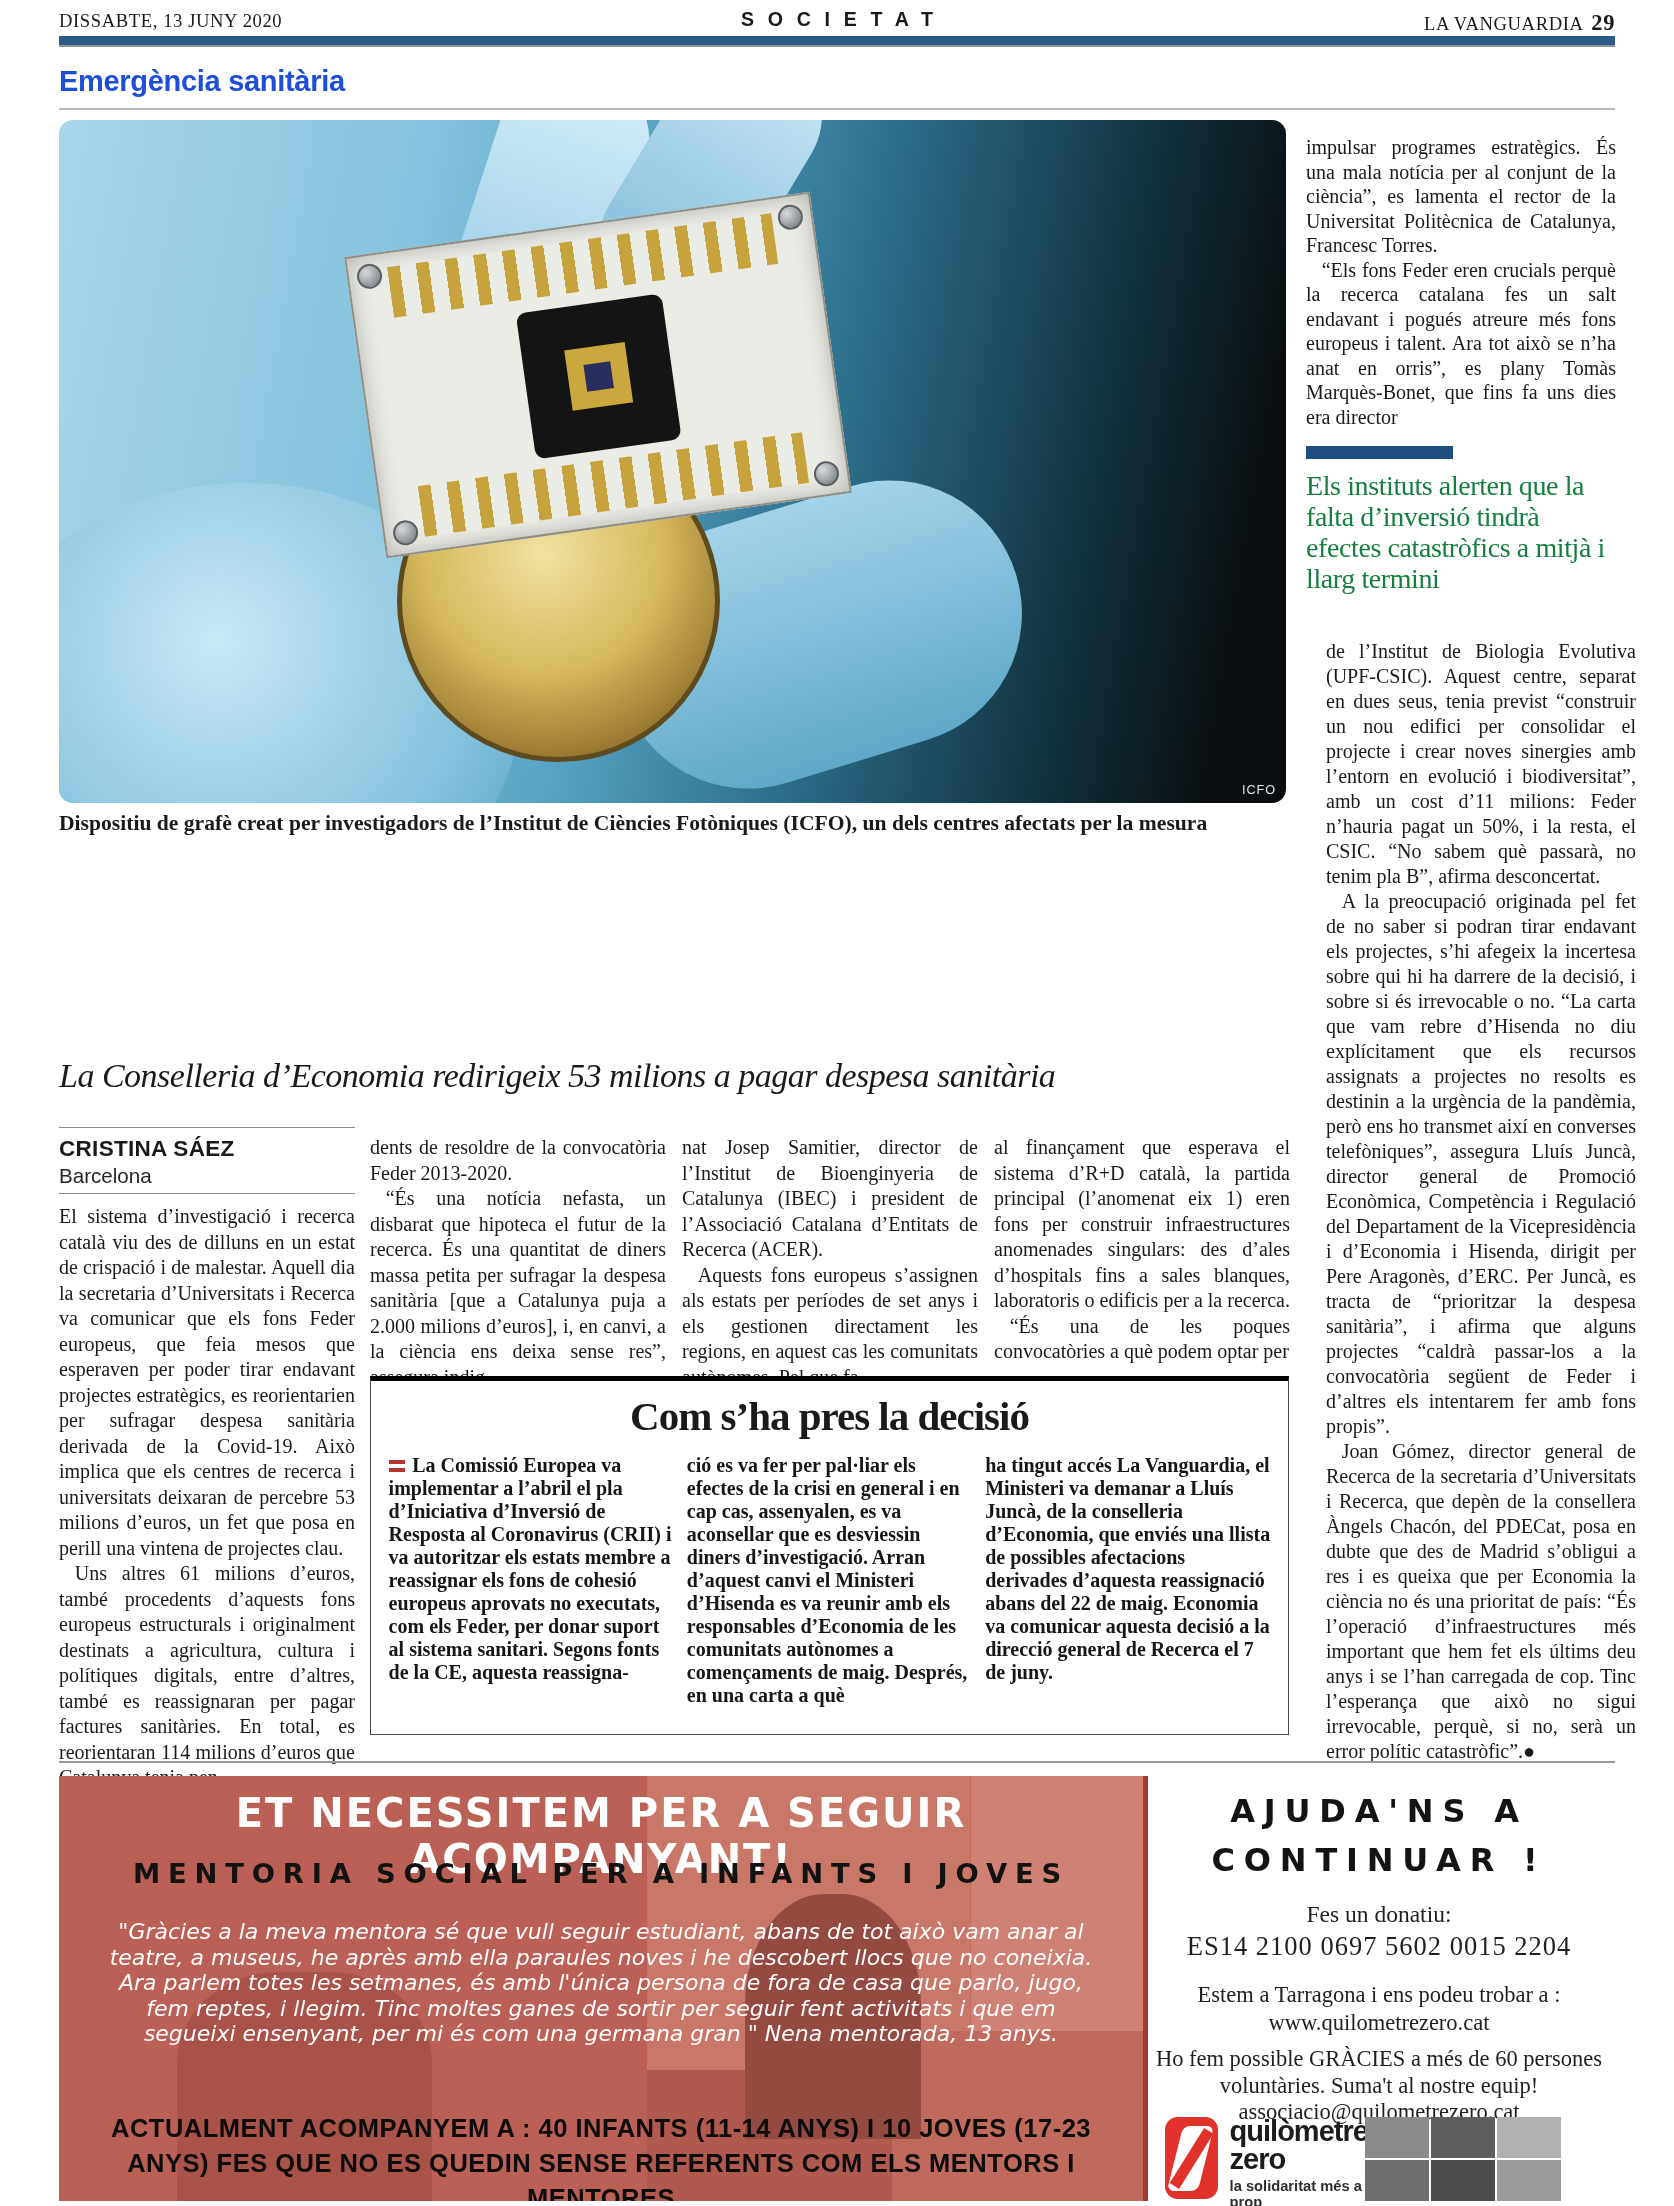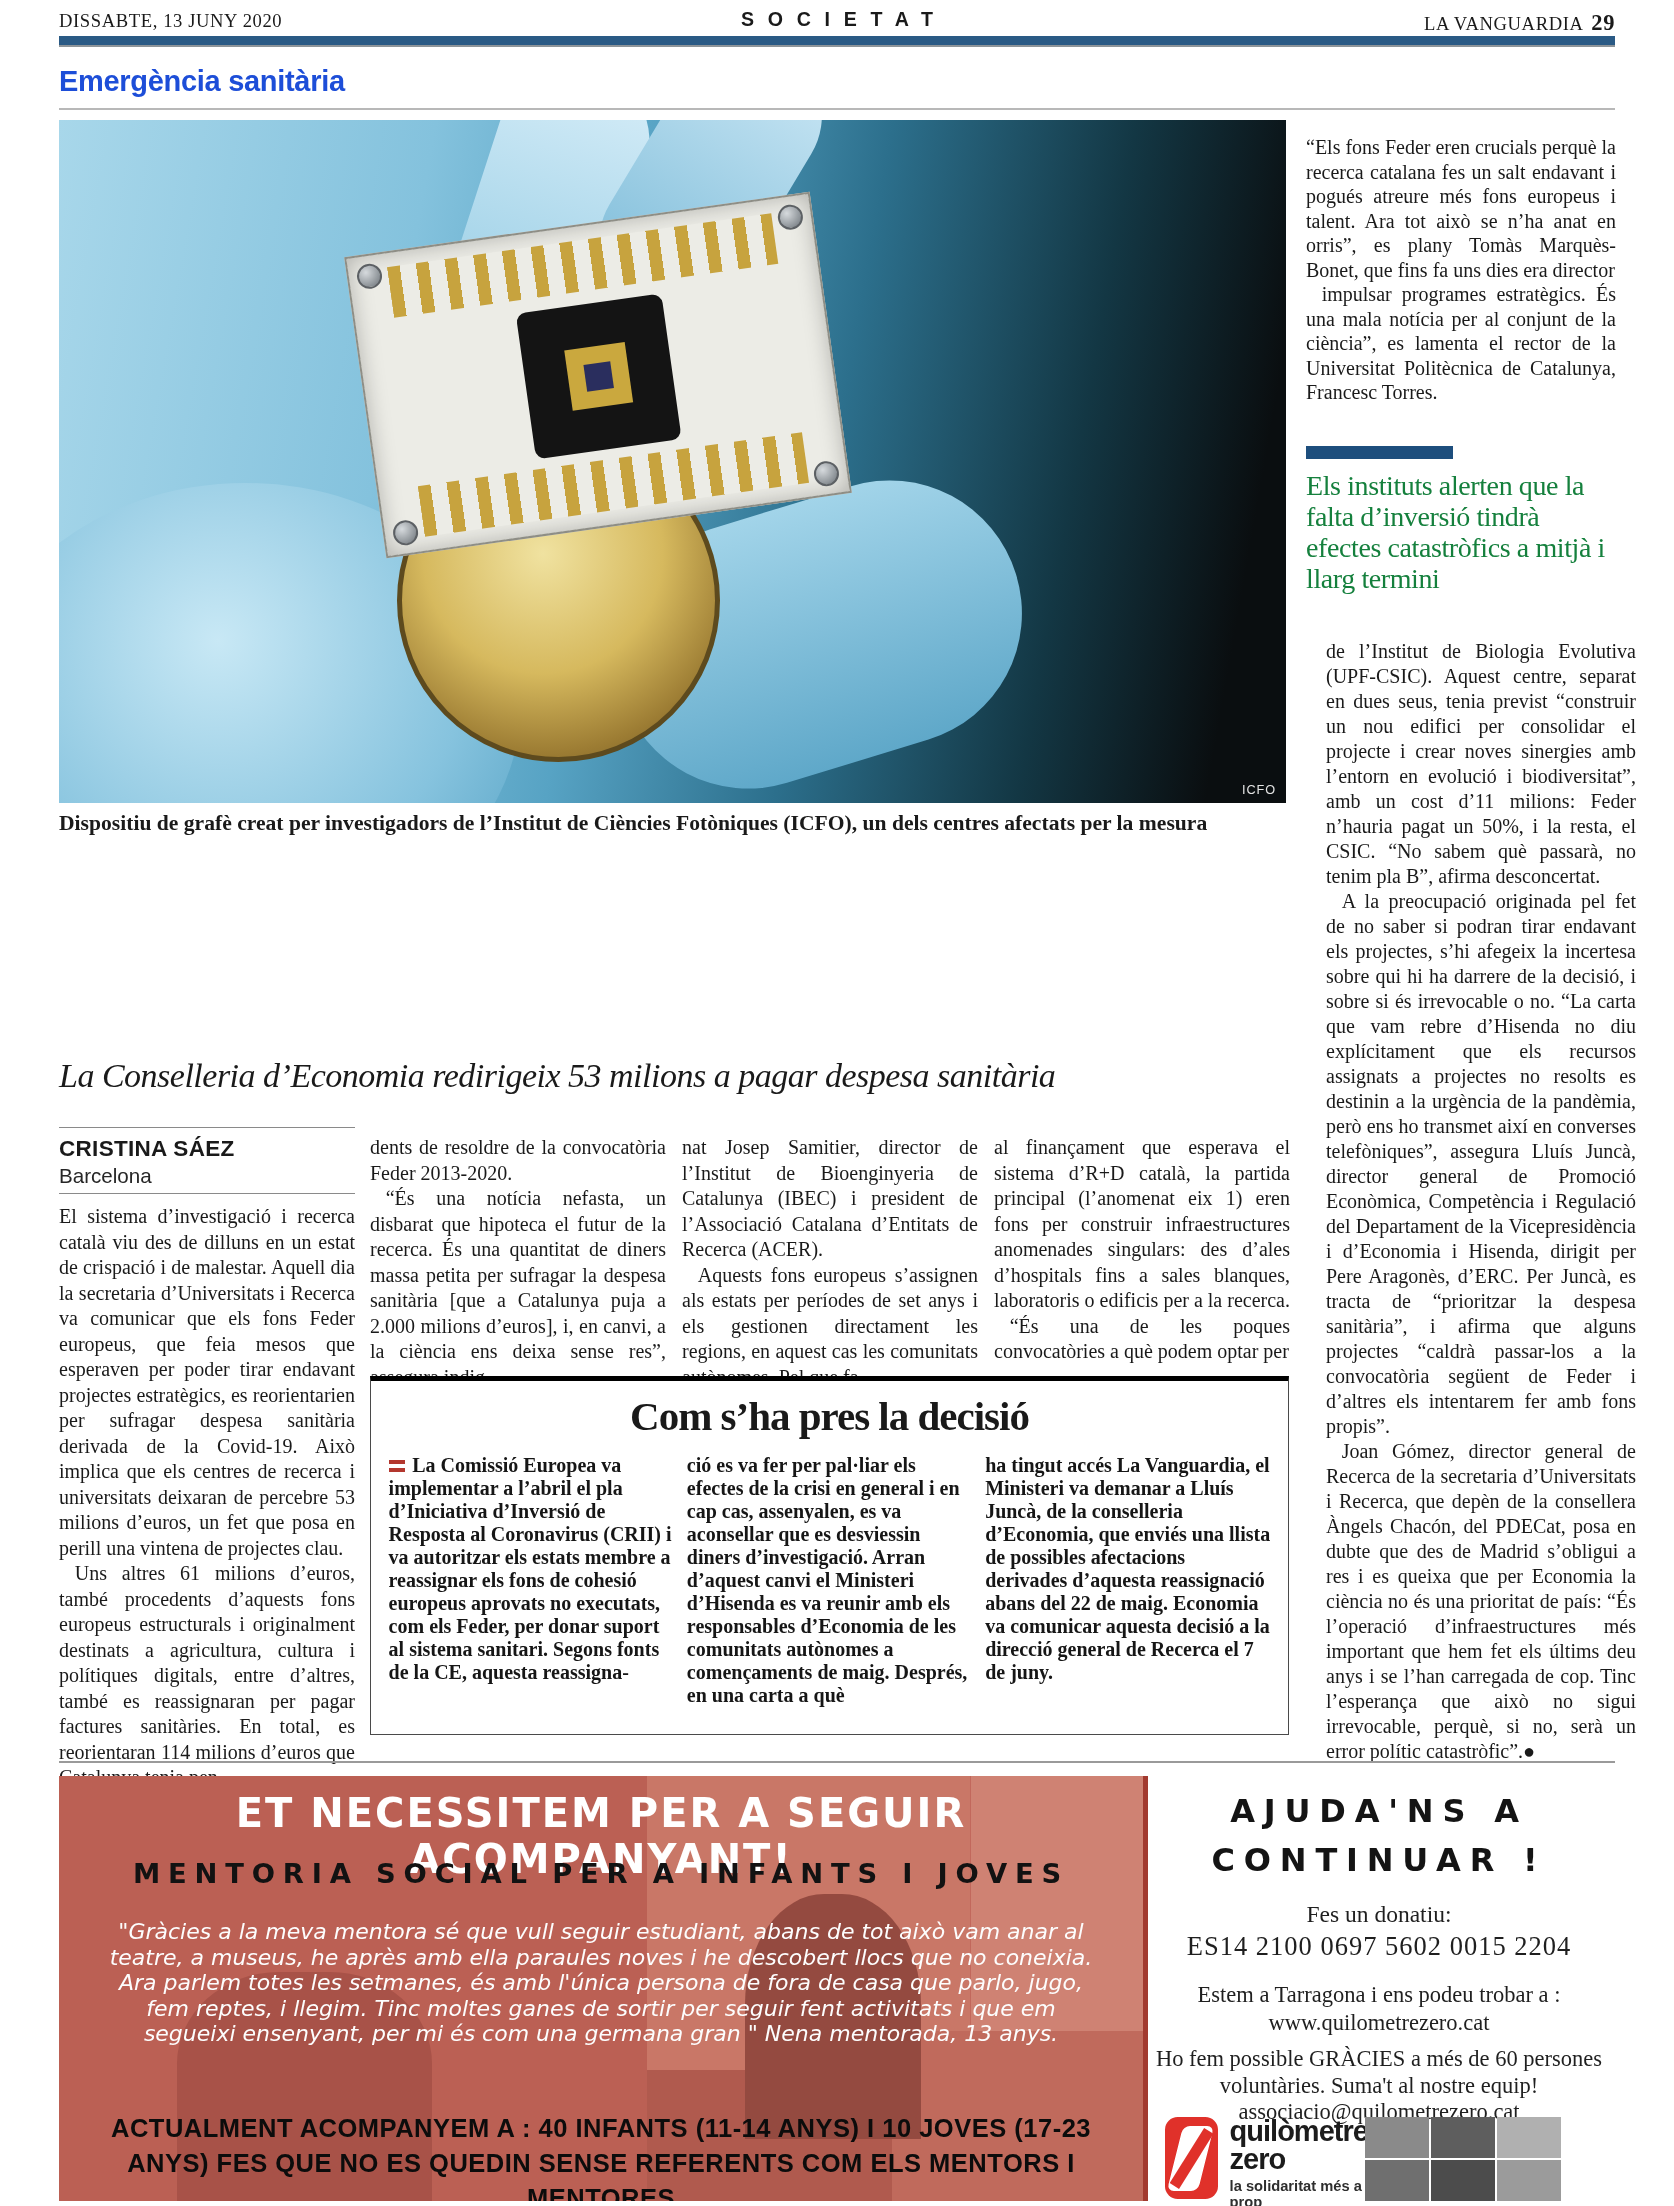--- a/index.html
+++ b/index.html
@@ -19,21 +19,21 @@
   .hdr-brand { right:59px; top:9.8px; font-size:18.6px; letter-spacing:0.6px; }
   .hdr-page { font-family:"Liberation Serif",serif; font-weight:700; font-size:22.5px; margin-left:7.8px; }
   .hdr-bar { left:59px; top:36px; width:1556px; height:10.8px; background:#2a5a85; border-bottom:2.9px solid #8d9499; }
 
   .kicker { left:59px; top:65px; font-family:"Liberation Sans",sans-serif; font-weight:700;
     font-size:29px; letter-spacing:-0.3px; color:#1d4ed8; }
   .kicker-rule { left:59px; top:108px; width:1556px; height:2px; background:#b8b8b8; }
 
   
   .photo { left:59px; top:120px; width:1227px; height:683px; overflow:hidden;
-    background:linear-gradient(100deg,#a8d7ea 0%,#84c2dd 28%,#57a3c4 45%,#2c6f8c 62%,#133744 80%,#0a0e10 94%); }
+    background:linear-gradient(100deg,#a8d7ea 0%,#84c2dd 28%,#57a3c4 45%,#2c6f8c 62%,#133744 80%,#0a0e10 94%);border-radius:14px; }
   .ph-palm { left:-88px; top:363px; width:549px; height:451px; border-radius:50%;
     background:radial-gradient(circle at 45% 35%, #c8e8f5, #86c3de 60%, #5da7c8 90%); }
   .ph-finger1 { left:412px; top:-59px; width:152px; height:323px; border-radius:78px;
     transform:rotate(18deg); background:linear-gradient(#d6edf8,#8fc9e2); }
   .ph-finger2 { left:578px; top:-88px; width:147px; height:294px; border-radius:76px;
     transform:rotate(31deg); background:linear-gradient(#c9e6f4,#7dbcd9); }
   .ph-thumb { left:554px; top:382px; width:412px; height:265px; border-radius:132px;
     transform:rotate(-17deg); background:linear-gradient(#a2d4e9,#5fa8c9); }
   .ph-base { left:338px; top:319px; width:323px; height:323px; border-radius:50%;
     border:5.9px solid #5d4a1e;
@@ -199,22 +199,22 @@
   <div class="abs bodycol c3">
     <p>nat Josep Samitier, director de l’Institut de Bioenginyeria de Catalunya (IBEC) i president de l’Associació Catalana d’Entitats de Recerca (ACER).</p>
     <p>Aquests fons europeus s’assignen als estats per períodes de set anys i els gestionen directament les regions, en aquest cas les comunitats autònomes. Pel que fa</p>
   </div>
   <div class="abs bodycol c4">
     <p>al finançament que esperava el sistema d’R+D català, la partida principal (l’anomenat eix 1) eren fons per construir infraestructures anomenades singulars: des d’ales d’hospitals fins a sales blanques, laboratoris o edificis per a la recerca.</p>
     <p>“És una de les poques convocatòries a què podem optar per</p>
   </div>
 
   <div class="abs sidebar-lead">
+    <p>impulsar programes estratègics. És una mala notícia per al conjunt de la ciència”, es lamenta el rector de la Universitat Politècnica de Catalunya, Francesc Torres.</p>
     <p>“Els fons Feder eren crucials perquè la recerca catalana fes un salt endavant i pogués atreure més fons europeus i talent. Ara tot això se n’ha anat en orris”, es plany Tomàs Marquès-Bonet, que fins fa uns dies era director</p>
-    <p>impulsar programes estratègics. És una mala notícia per al conjunt de la ciència”, es lamenta el rector de la Universitat Politècnica de Catalunya, Francesc Torres.</p>
   </div>
   <div class="abs sb-bar"></div>
   <div class="abs sb-title">Els instituts alerten que la falta d’inversió tindrà efectes catastròfics a mitjà i llarg termini</div>
   <div class="abs sb-body">
     <p>de l’Institut de Biologia Evolutiva (UPF-CSIC). Aquest centre, separat en dues seus, tenia previst “construir un nou edifici per consolidar el projecte i crear noves sinergies amb l’entorn en evolució i biodiversitat”, amb un cost d’11 milions: Feder n’hauria pagat un 50%, i la resta, el CSIC. “No sabem què passarà, no tenim pla B”, afirma desconcertat.</p>
     <p>A la preocupació originada pel fet de no saber si podran tirar endavant els projectes, s’hi afegeix la incertesa sobre qui hi ha darrere de la decisió, i sobre si és irrevocable o no. “La carta que vam rebre d’Hisenda no diu explícitament que els recursos assignats a projectes no resolts es destinin a la urgència de la pandèmia, però ens ho transmet així en converses telefòniques”, assegura Lluís Juncà, director general de Promoció Econòmica, Competència i Regulació del Departament de la Vicepresidència i d’Economia i Hisenda, dirigit per Pere Aragonès, d’ERC. Per Juncà, es tracta de “prioritzar la despesa sanitària”, i afirma que alguns projectes “caldrà passar-los a la convocatòria següent de Feder i d’altres els intentarem fer amb fons propis”.</p>
     <p>Joan Gómez, director general de Recerca de la secretaria d’Universitats i Recerca, que depèn de la consellera Àngels Chacón, del PDECat, posa en dubte que des de Madrid s’obligui a res i es queixa que per Economia la ciència no és una prioritat de país: “És l’operació d’infraestructures més important que hem fet els últims deu anys i se l’han carregada de cop. Tinc l’esperança que això no sigui irrevocable, perquè, si no, serà un error polític catastròfic”.●</p>
   </div>
 
   <div class="abs box">

